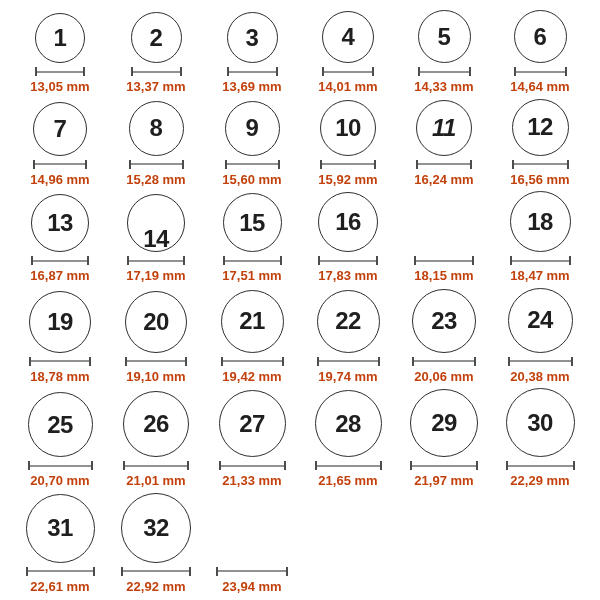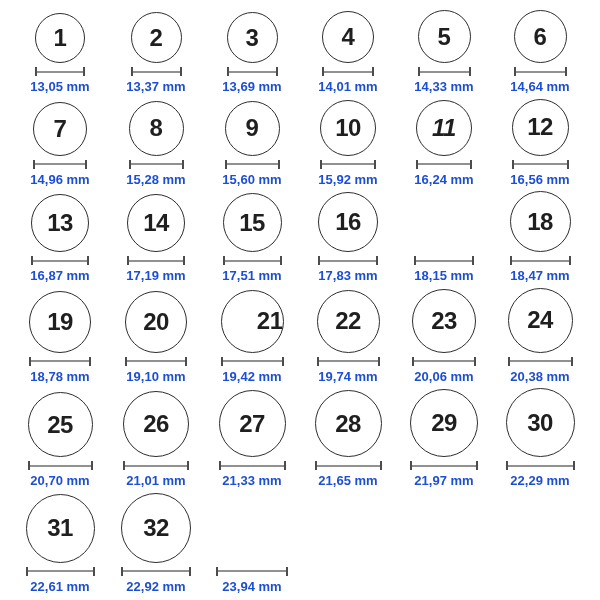--- a/index.html
+++ b/index.html
@@ -62,21 +62,21 @@
     right: 0;
     top: 50%;
     height: 2px;
     margin-top: -1px;
     background: #919191;
   }
   .mm-label {
     margin-top: 3px;
     font-weight: 700;
     font-size: 13px;
-    color: #1d4ed8;
+    color: #c2410c;
     line-height: 1.2;
     white-space: nowrap;
   }
 </style>
 </head>
 <body>
 
 <main class="chart" id="rows">
     <div class="row">
       <div class="cell">
@@ -168,21 +168,21 @@
     </div>
     <div class="row">
       <div class="cell">
     <div class="circle" style="width: 58px; height: 58px;">
       <span class="size-number">13</span>
     </div>
     <div class="dim-line" style="width: 58px;"></div>
     <div class="mm-label">16,87 mm</div>
   </div>
       <div class="cell">
-    <div class="circle" style="width: 58px; height: 58px;">
+    <div class="circle" style="width: 58px; height: 58px; align-items: flex-end;">
       <span class="size-number">14</span>
     </div>
     <div class="dim-line" style="width: 58px;"></div>
     <div class="mm-label">17,19 mm</div>
   </div>
       <div class="cell">
     <div class="circle" style="width: 59px; height: 59px;">
       <span class="size-number">15</span>
     </div>
     <div class="dim-line" style="width: 59px;"></div>
@@ -216,21 +216,21 @@
     <div class="mm-label">18,78 mm</div>
   </div>
       <div class="cell">
     <div class="circle" style="width: 62px; height: 62px;">
       <span class="size-number">20</span>
     </div>
     <div class="dim-line" style="width: 62px;"></div>
     <div class="mm-label">19,10 mm</div>
   </div>
       <div class="cell">
-    <div class="circle" style="width: 63px; height: 63px; justify-content: flex-end;">
+    <div class="circle" style="width: 63px; height: 63px;">
       <span class="size-number">21</span>
     </div>
     <div class="dim-line" style="width: 63px;"></div>
     <div class="mm-label">19,42 mm</div>
   </div>
       <div class="cell">
     <div class="circle" style="width: 63px; height: 63px;">
       <span class="size-number">22</span>
     </div>
     <div class="dim-line" style="width: 63px;"></div>

